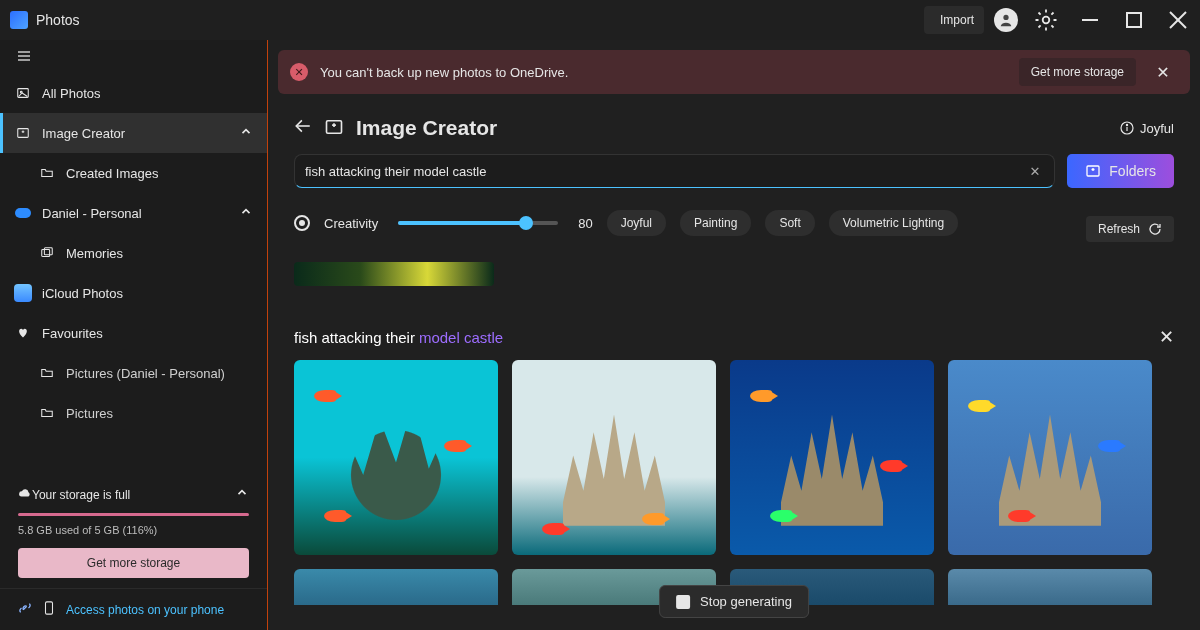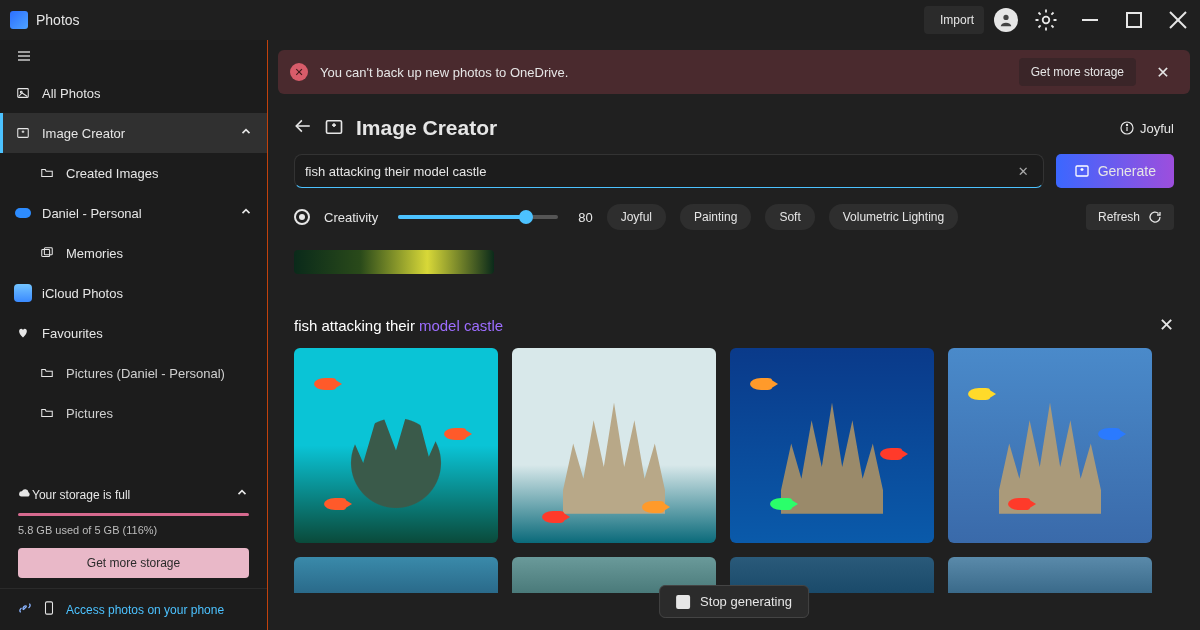--- a/index.html
+++ b/index.html
@@ -79,21 +79,21 @@
   height:34px;padding:0 18px;display:flex;align-items:center;gap:8px;font-size:14px;font-weight:500;
 }
 .controls{display:flex;align-items:center;gap:14px;padding:16px 26px 0;font-size:13px;}
 .controls .ci{width:16px;height:16px;border:2px solid #e6e6e6;border-radius:50%;position:relative;}
 .controls .ci::after{content:'';position:absolute;top:3px;left:3px;width:6px;height:6px;border-radius:50%;background:#e6e6e6;}
 .slider{width:160px;height:4px;background:#555;border-radius:2px;position:relative;margin:0 6px;}
 .slider .sfill{position:absolute;left:0;top:0;height:100%;background:#4cc2ff;border-radius:2px;}
 .slider .thumb{position:absolute;top:-5px;width:14px;height:14px;border-radius:50%;background:#4cc2ff;transform:translateX(-50%);}
 .pill{background:#2e2e2e;border-radius:14px;padding:6px 14px;font-size:12px;}
 .controls .csp{flex:1;}
-.refresh{display:flex;align-items:flex-start;gap:8px;background:#2e2e2e;border-radius:4px;padding:6px 12px;font-size:12px;}
+.refresh{display:flex;align-items:flex-start;gap:8px;background:#2e2e2e;border-radius:4px;padding:6px 12px;font-size:12px;margin-top:12px;}
 .results{padding:20px 26px 0;}
 .oldthumb{width:200px;height:24px;background:linear-gradient(90deg,#0a2a1a,#2a4a1a,#d8d838,#0a2a1a);border-radius:4px;margin-bottom:40px;}
 .rtitle{display:flex;align-items:center;gap:10px;}
 .rtitle .gt{font-size:15px;}
 .rtitle .gtf{color:#ffffff;}
 .rtitle .gtm{color:#9d6dff;}
 .rtitle .rsp{flex:1;}
 .rtitle .rc{font-size:18px;}
 .grid{display:flex;gap:14px;margin-top:12px;}
 .tile{width:204px;height:195px;border-radius:6px;overflow:hidden;position:relative;}
@@ -311,21 +311,21 @@
     <div class="prompt-row">
       <div class="prompt-input">
         <input value="fish attacking their model castle " style="">
         <div class="clr">✕</div>
       </div>
       <div class="gen-btn">
         <svg width="16" height="16" viewBox="0 0 16 16" fill="none" stroke="#fff" stroke-width="1.3">
             <rect x="2" y="3" width="12" height="10" rx="1"></rect>
             <path d="M8 5v3M6.5 6.5h3"></path>
           </svg>
-        <span>Generate</span>
+        <span>Folders</span>
       </div>
     </div>
 
     <div class="controls">
       <div class="ci"></div>
       <div>Creativity</div>
       <div class="slider">
         <div class="sfill" id="slider-fill" style="width: 80%;"></div>
         <div class="thumb" id="slider-thumb" style="left: 80%;"></div>
       </div>

